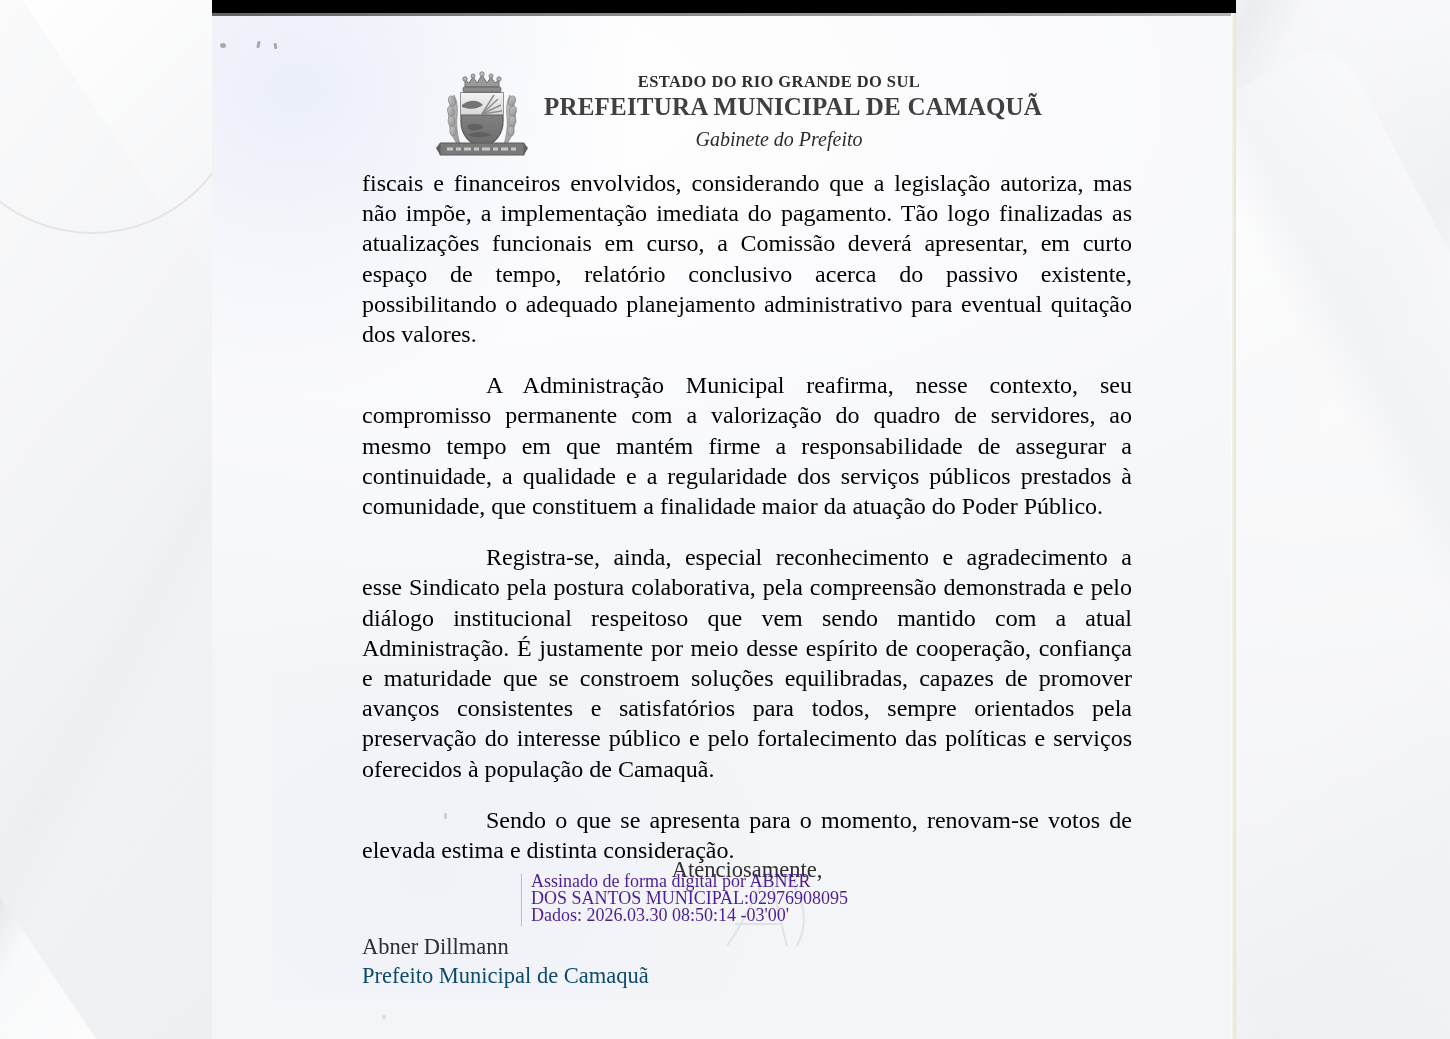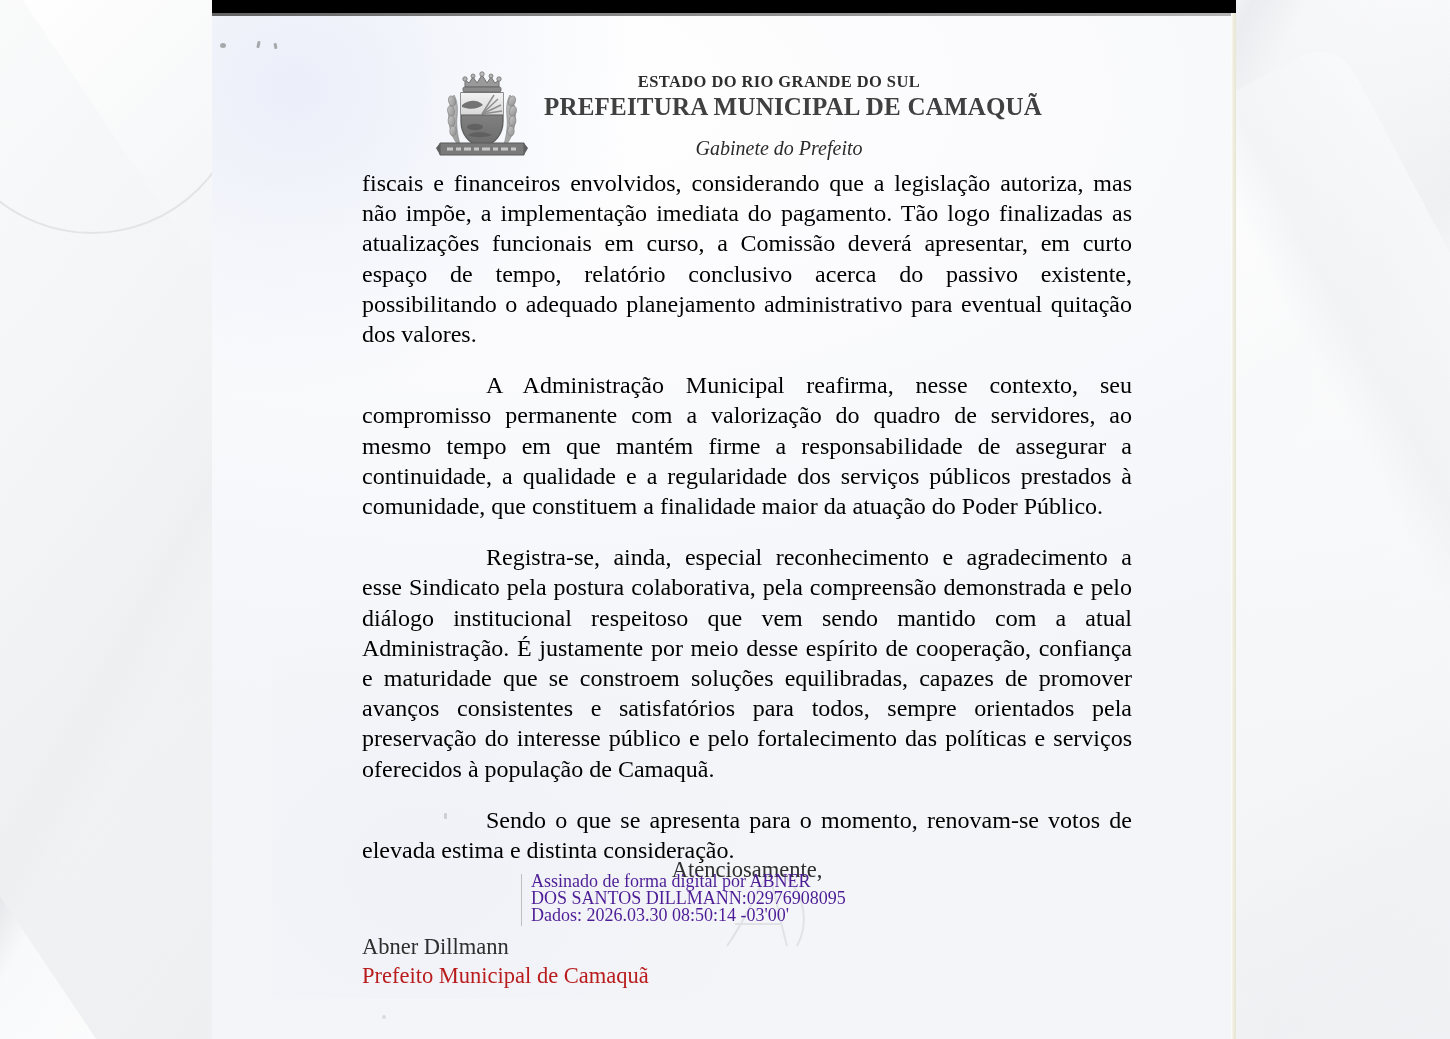--- a/index.html
+++ b/index.html
@@ -195,21 +195,21 @@
     color: #404040;
     line-height: 1.18;
     white-space: nowrap;
   }
   .lh-line3 {
     font-family: "Liberation Serif", serif;
     font-style: italic;
     font-size: 20px;
     color: #2b2b2b;
     line-height: 1.3;
-    margin-top: 14px;
+    margin-top: 5px;
   }
 
   
   .body-block {
     position: absolute;
     left: 150px;
     top: 155px;
     width: 770px;
   }
   .para {
@@ -293,21 +293,21 @@
     font-family: "Liberation Serif", serif;
     font-size: 22.5px;
     line-height: 28px;
     color: #2e2e2e;
     filter: blur(0.2px);
   }
   .signer-title {
     font-family: "Liberation Serif", serif;
     font-size: 22.5px;
     line-height: 29px;
-    color: #b91c1c;
+    color: #0c4a6e;
     filter: blur(0.2px);
   }
 </style>
 </head>
 <body>
 
 <div id="viewer">
 
   <div class="backdrop">
     <div class="backdrop-swoosh-left"></div>
@@ -437,21 +437,21 @@
           <path d="M10 78 C30 50 40 20 52 6 C58 24 62 48 70 78" fill="none" stroke="#444" stroke-width="2"></path>
           <path d="M18 56 L64 56" fill="none" stroke="#444" stroke-width="2"></path>
           <path d="M70 10 C88 28 92 56 80 78" fill="none" stroke="#444" stroke-width="2"></path>
         </svg>
       </div>
 
       <div class="sig-stamp">
         <div class="sig-divider"></div>
         <div class="sig-right">
           <div>Assinado de forma digital por ABNER</div>
-          <div>DOS SANTOS DILLMANN:02976908095</div>
+          <div>DOS SANTOS MUNICIPAL:02976908095</div>
           <div>Dados: 2026.03.30 08:50:14 -03'00'</div>
         </div>
       </div>
 
       <div class="signer">
         <div class="signer-name">Abner Dillmann</div>
         <div class="signer-title">Prefeito Municipal de Camaquã</div>
       </div>
 
     </div>

